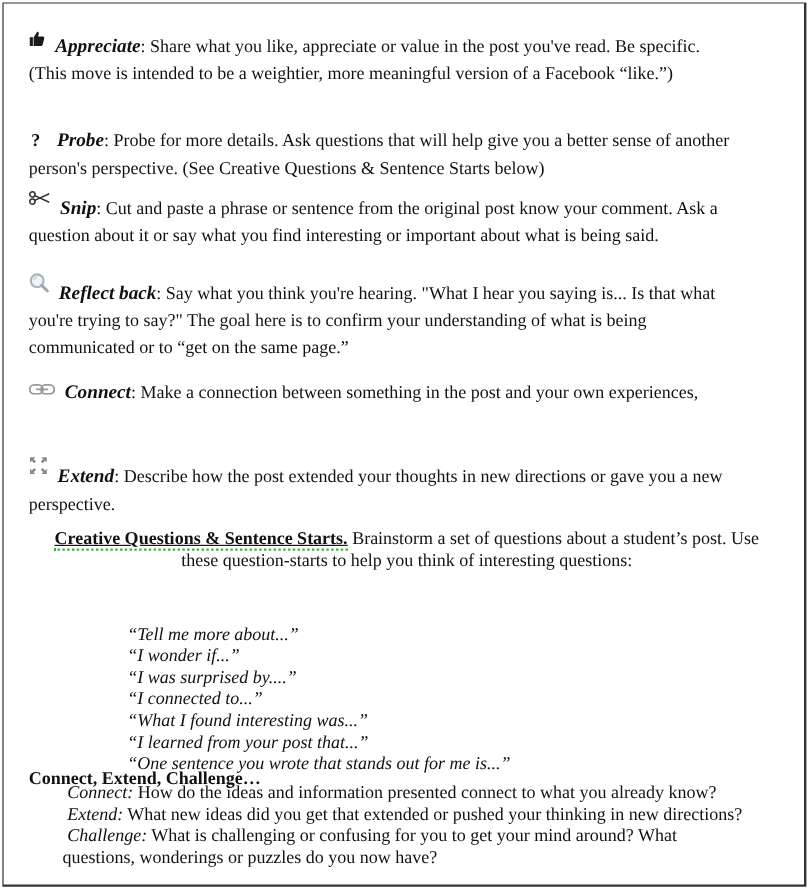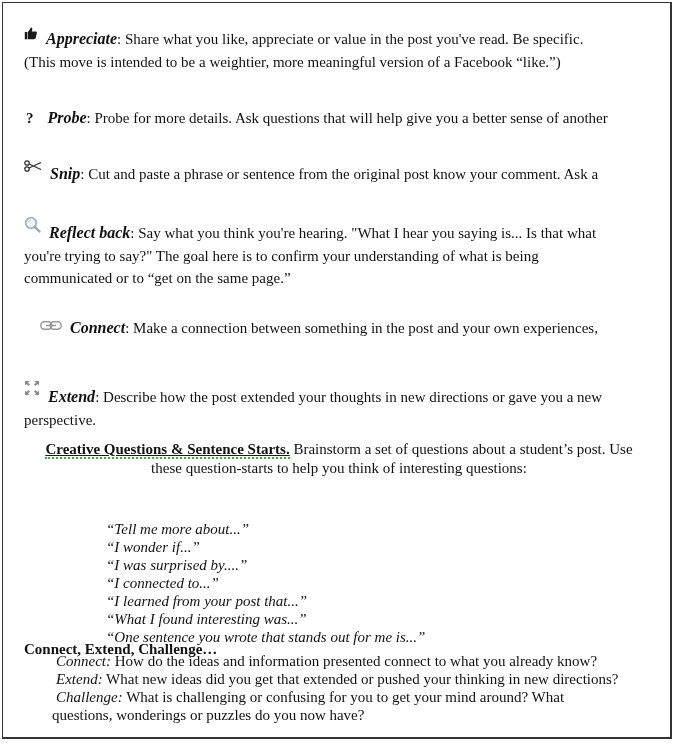--- a/index.html
+++ b/index.html
@@ -31,45 +31,47 @@
     <svg width="14" height="14" viewBox="0 0 14 14">
         <path d="M4 6 L7 1.5 Q8.5 1 8.3 3 L7.8 5.5 L12 5.5 Q13.3 5.8 12.8 7.2 L11.5 12.5 Q11 13.3 10 13.3 L4 13.3 Z" fill="#1a1a1a"></path>
         <rect x="0.8" y="6" width="2.6" height="7.3" fill="#1a1a1a"></rect>
       </svg>
   </span><b>Appreciate</b><span>: Share what you like, appreciate or value in the post you've read. Be specific.</span><br>
   <span>(This move is intended to be a weightier, more meaningful version of a Facebook “like.”)</span>
 </div>
 
 <div class="para" style="top:91px;margin-top:16px;">
   <span class="icon ic-q">?</span><b>Probe</b><span>: Probe for more details. Ask questions that will help give you a better sense of another</span><br>
+  <span>person's perspective. (See Creative Questions &amp; Sentence Starts below)</span>
 </div>
 
 <div class="para" style="top:163px;">
   <span class="icon ic-scissors">
     <svg width="18" height="12" viewBox="0 0 18 12">
         <circle cx="3" cy="3" r="2.2" fill="none" stroke="#333" stroke-width="1.3"></circle>
         <circle cx="3" cy="9" r="2.2" fill="none" stroke="#333" stroke-width="1.3"></circle>
         <path d="M5 4 L17 9.5 M5 8 L17 2.5" stroke="#333" stroke-width="1.3"></path>
       </svg>
   </span><b>Snip</b><span>: Cut and paste a phrase or sentence from the original post know your comment. Ask a</span><br>
+  <span>question about it or say what you find interesting or important about what is being said.</span>
 </div>
 
-<div class="para" style="top:221px;">
+<div class="para" style="top:232px;">
   <span class="icon ic-mag">
     <svg width="17" height="17" viewBox="0 0 17 17">
         <circle cx="7" cy="7" r="5.3" fill="#eef3f7" stroke="#a8b4bf" stroke-width="1.8"></circle>
         <path d="M10.8 10.8 L15.5 15.5" stroke="#9aa6b1" stroke-width="2.4" stroke-linecap="round"></path>
         <path d="M4.3 6.3 Q5 4.3 7 4" stroke="#c3ccd4" stroke-width="1" fill="none"></path>
       </svg>
   </span><b>Reflect back</b><span>: Say what you think you're hearing. "What I hear you saying is... Is that what</span><br>
   <span>you're trying to say?" The goal here is to confirm your understanding of what is being</span><br>
   <span>communicated or to “get on the same page.”</span>
 </div>
 
-<div class="para" style="top:317px;margin-left:16px;">
+<div class="para" style="top:317px;">
   <span class="icon ic-link">
     <svg width="22" height="9" viewBox="0 0 22 9">
         <rect x="0.8" y="0.8" width="11" height="7.4" rx="3.6" fill="none" stroke="#999" stroke-width="1.5"></rect>
         <rect x="10.2" y="0.8" width="11" height="7.4" rx="3.6" fill="none" stroke="#999" stroke-width="1.5"></rect>
         <path d="M6 4.5 L16 4.5" stroke="#999" stroke-width="1.5"></path>
       </svg>
   </span><b>Connect</b><span>: Make a connection between something in the post and your own experiences,</span><br>
 </div>
 
 <div class="para" style="top:386px;">
@@ -87,22 +89,22 @@
 <div class="para" style="top:440px; line-height:18.5px;text-align:center;">
   <span class="heading-link squiggle">Creative Questions &amp; Sentence Starts.</span><span> Brainstorm a set of questions about a student’s post. Use</span><br>
   <span>these question-starts to help you think of interesting questions:</span>
 </div>
 
 <div class="starts" style="top:488px;">
   <div>“Tell me more about...”</div>
   <div>“I wonder if...”</div>
   <div>“I was surprised by....”</div>
   <div>“I connected to...”</div>
+  <div>“What I found interesting was...”</div>
   <div>“I learned from your post that...”</div>
-  <div>“What I found interesting was...”</div>
   <div>“One sentence you wrote that stands out for me is...”</div>
 </div>
 
 <div class="ceh" style="top:603px;margin-top:38px;">Connect, Extend, Challenge…</div>
 
 <div class="ce-line" style="left:56px; top:652px;">
   <i>Connect:</i><span> How do the ideas and information presented connect to what you already know?</span>
 </div>
 <div class="ce-line" style="left:56px; top:670px;">
   <i>Extend:</i><span> What new ideas did you get that extended or pushed your thinking in new directions?</span>

